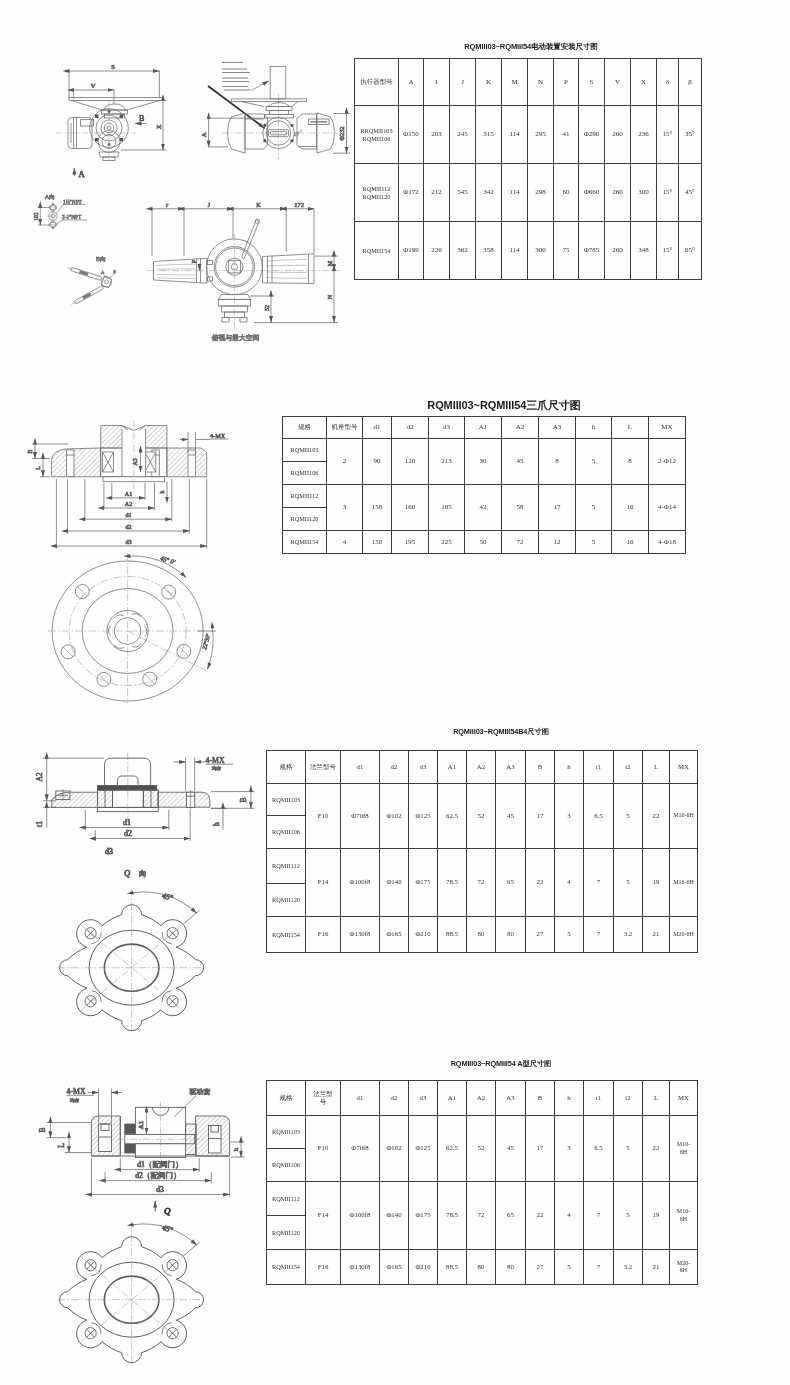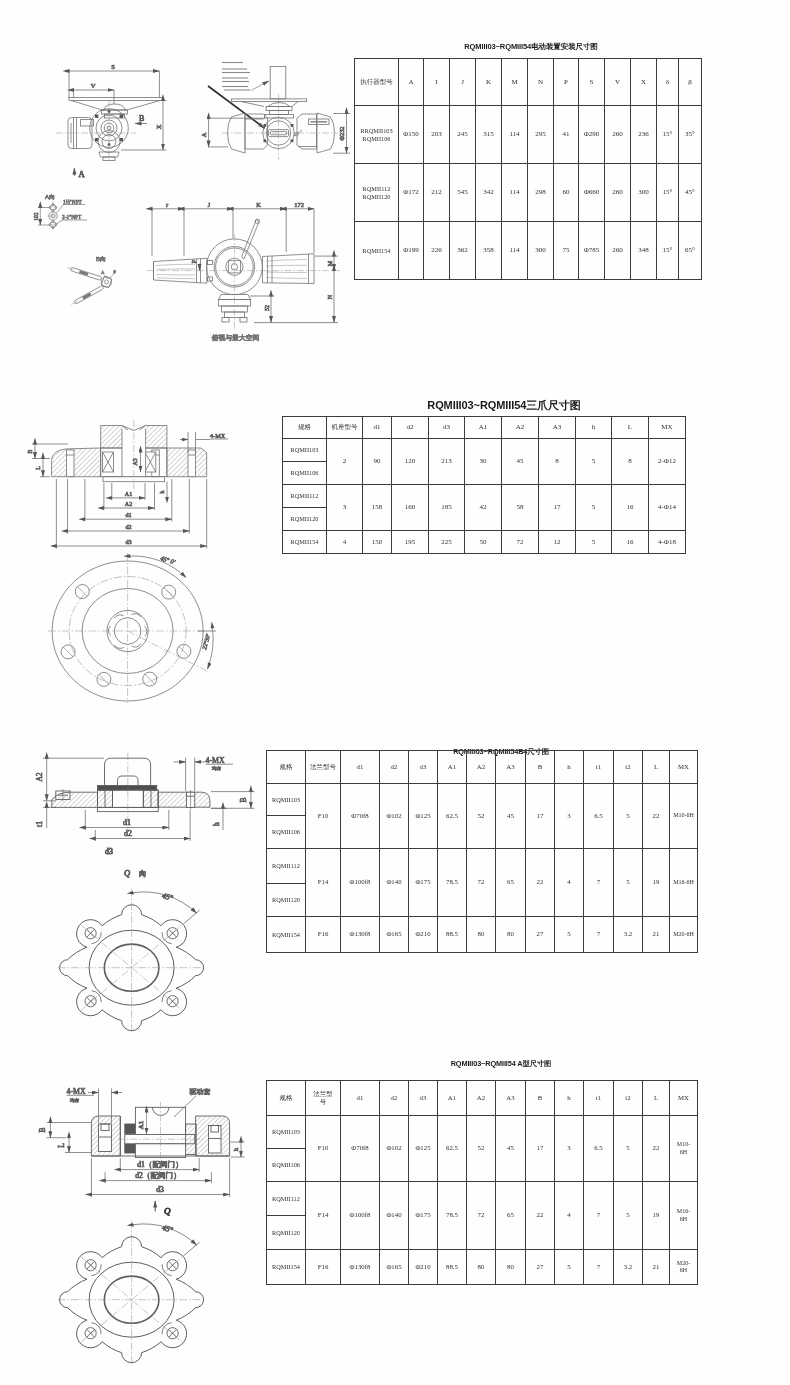--- a/index.html
+++ b/index.html
@@ -880,21 +880,21 @@
           <td>50</td>
           <td>72</td>
           <td>12</td>
           <td>5</td>
           <td>16</td>
           <td>4-Φ18</td>
         </tr>
 </tbody>
     </table>
 
-<div class="ttl" style="left:401px;top:727px;width:200px;font-size:7.3px;letter-spacing:-0.1px;margin-top:20px;">RQMIII03~RQMIII54B4尺寸图</div>
+<div class="ttl" style="left:401px;top:727px;width:200px;font-size:7.3px;letter-spacing:-0.1px;">RQMIII03~RQMIII54B4尺寸图</div>
 
 <table class="dim" style="left:266px;top:750px;width:431px;height:202px;font-size:6.8px;">
 <colgroup>
         <col style="width:39px">
         <col style="width:35px">
         <col style="width:39px">
         <col style="width:29px">
         <col style="width:29px">
         <col style="width:29px">
         <col style="width:29px">

